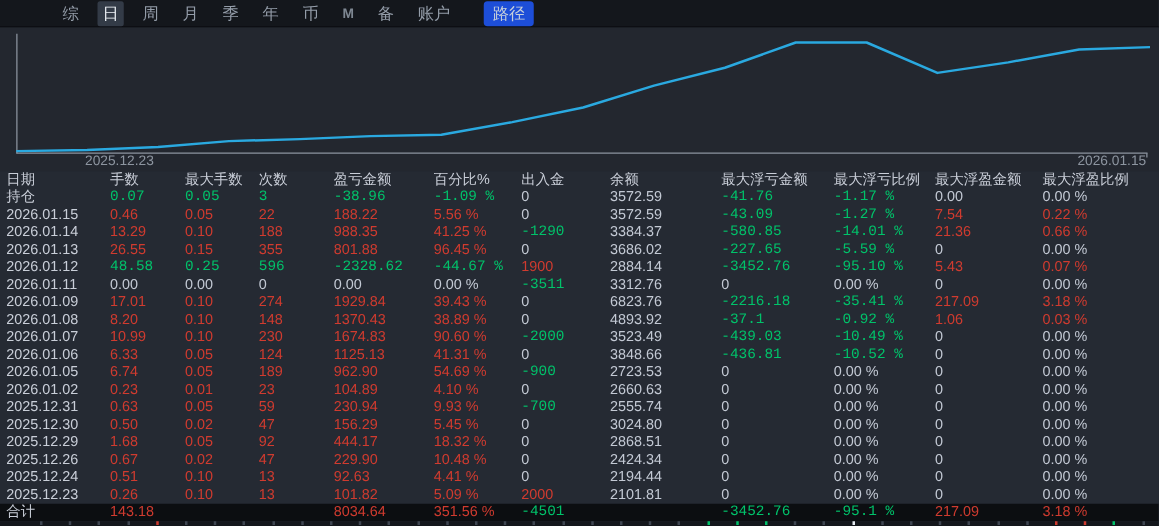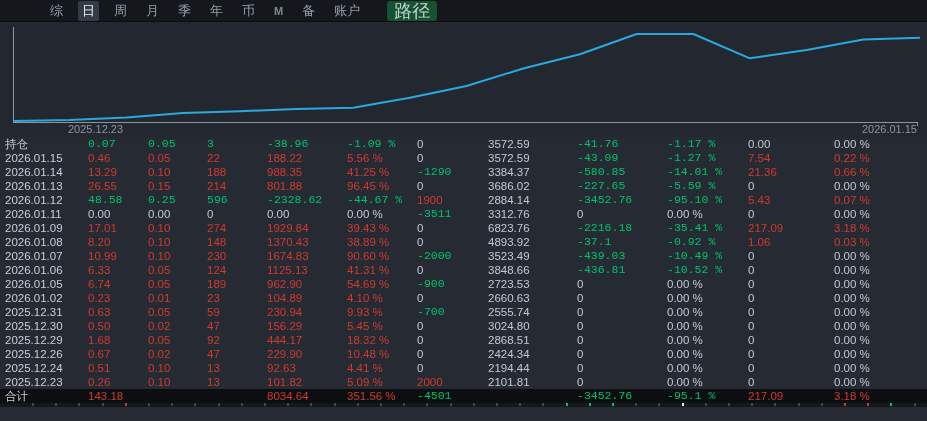--- a/index.html
+++ b/index.html
@@ -4,21 +4,21 @@
 <style>
   html,body{margin:0;padding:0;background:#252a33;width:927px;height:421px;overflow:hidden;
     font-family:"Liberation Sans","DejaVu Sans",sans-serif;-webkit-font-smoothing:antialiased;}
   
   #topbar{height:22px;background:#14171c;display:flex;align-items:center;padding-left:46px;
     border-bottom:1px solid #0b0d10;box-sizing:border-box;}
   .menu-item{color:#949da9;font-size:13px;line-height:18px;padding:1px 4px;margin-right:11px;
     border-radius:2px;cursor:default;white-space:nowrap;}
   .menu-item.selected{background:#333b47;color:#eef2f7;}
   .menu-item.small{font-size:11px;font-weight:bold;color:#7e8792;}
-  #path-btn{margin-left:12px;background:#14532d;color:#c7d0da;font-size:18px;padding:1px 7px;
+  #path-btn{margin-left:12px;background:#1d4ed8;color:#c7d0da;font-size:13px;padding:1px 7px;
     border-radius:3px;}
   
   #chart-section{position:relative;height:115px;background:#23272f;}
   #chart-svg{position:absolute;left:0;top:0;}
   .axis-label{position:absolute;top:101px;font-size:11px;color:#8d95a0;}
   #axis-label-start{left:68px;}
   #axis-label-end{right:10px;text-align:right;}
   
   #table{position:relative;}
   .trow{display:grid;grid-template-columns:83px 60px 59px 60px 80px 70px 71px 89px 90px 81px 86px 1fr;
@@ -57,20 +57,34 @@
     <line x1="13.5" y1="5" x2="13.5" y2="100.5" stroke="#8d95a0" stroke-width="1"></line>
     <line x1="13" y1="100.5" x2="918" y2="100.5" stroke="#8d95a0" stroke-width="1"></line>
     <line x1="917.5" y1="100.5" x2="917.5" y2="104" stroke="#8d95a0" stroke-width="1"></line>
     <polyline id="equity-line" fill="none" stroke-width="2" stroke-linejoin="round" points="13.0,98.9 69.7,98.0 126.4,95.6 183.1,90.9 239.8,89.3 296.4,86.9 353.1,85.8 409.8,75.7 466.5,64.0 523.2,46.5 579.9,32.2 636.6,12.0 693.3,12.0 749.9,36.3 806.6,27.9 863.3,17.6 920.0,15.7" stroke="#2aa9e0"></polyline>
   </svg>
   <div class="axis-label" id="axis-label-start">2025.12.23</div>
   <div class="axis-label" id="axis-label-end">2026.01.15</div>
 </div>
 
 <div id="table">
+  <div class="trow header-row" id="header-row">
+      <span>日期</span>
+      <span>手数</span>
+      <span>最大手数</span>
+      <span>次数</span>
+      <span>盈亏金额</span>
+      <span>百分比%</span>
+      <span>出入金</span>
+      <span>余额</span>
+      <span>最大浮亏金额</span>
+      <span>最大浮亏比例</span>
+      <span>最大浮盈金额</span>
+      <span>最大浮盈比例</span>
+    </div>
   <div id="table-body">
       <div class="trow">
         <span class="c-d">持仓</span>
         <span class="c-g">0.07</span>
         <span class="c-g">0.05</span>
         <span class="c-g">3</span>
         <span class="c-g">-38.96</span>
         <span class="c-g">-1.09 %</span>
         <span class="c-w">0</span>
         <span class="c-w">3572.59</span>
@@ -104,21 +118,21 @@
         <span class="c-w">3384.37</span>
         <span class="c-g">-580.85</span>
         <span class="c-g">-14.01 %</span>
         <span class="c-r">21.36</span>
         <span class="c-r">0.66 %</span>
       </div>
       <div class="trow">
         <span class="c-d">2026.01.13</span>
         <span class="c-r">26.55</span>
         <span class="c-r">0.15</span>
-        <span class="c-r">214</span>
+        <span class="c-r">355</span>
         <span class="c-r">801.88</span>
         <span class="c-r">96.45 %</span>
         <span class="c-w">0</span>
         <span class="c-w">3686.02</span>
         <span class="c-g">-227.65</span>
         <span class="c-g">-5.59 %</span>
         <span class="c-w">0</span>
         <span class="c-w">0.00 %</span>
       </div>
       <div class="trow">

